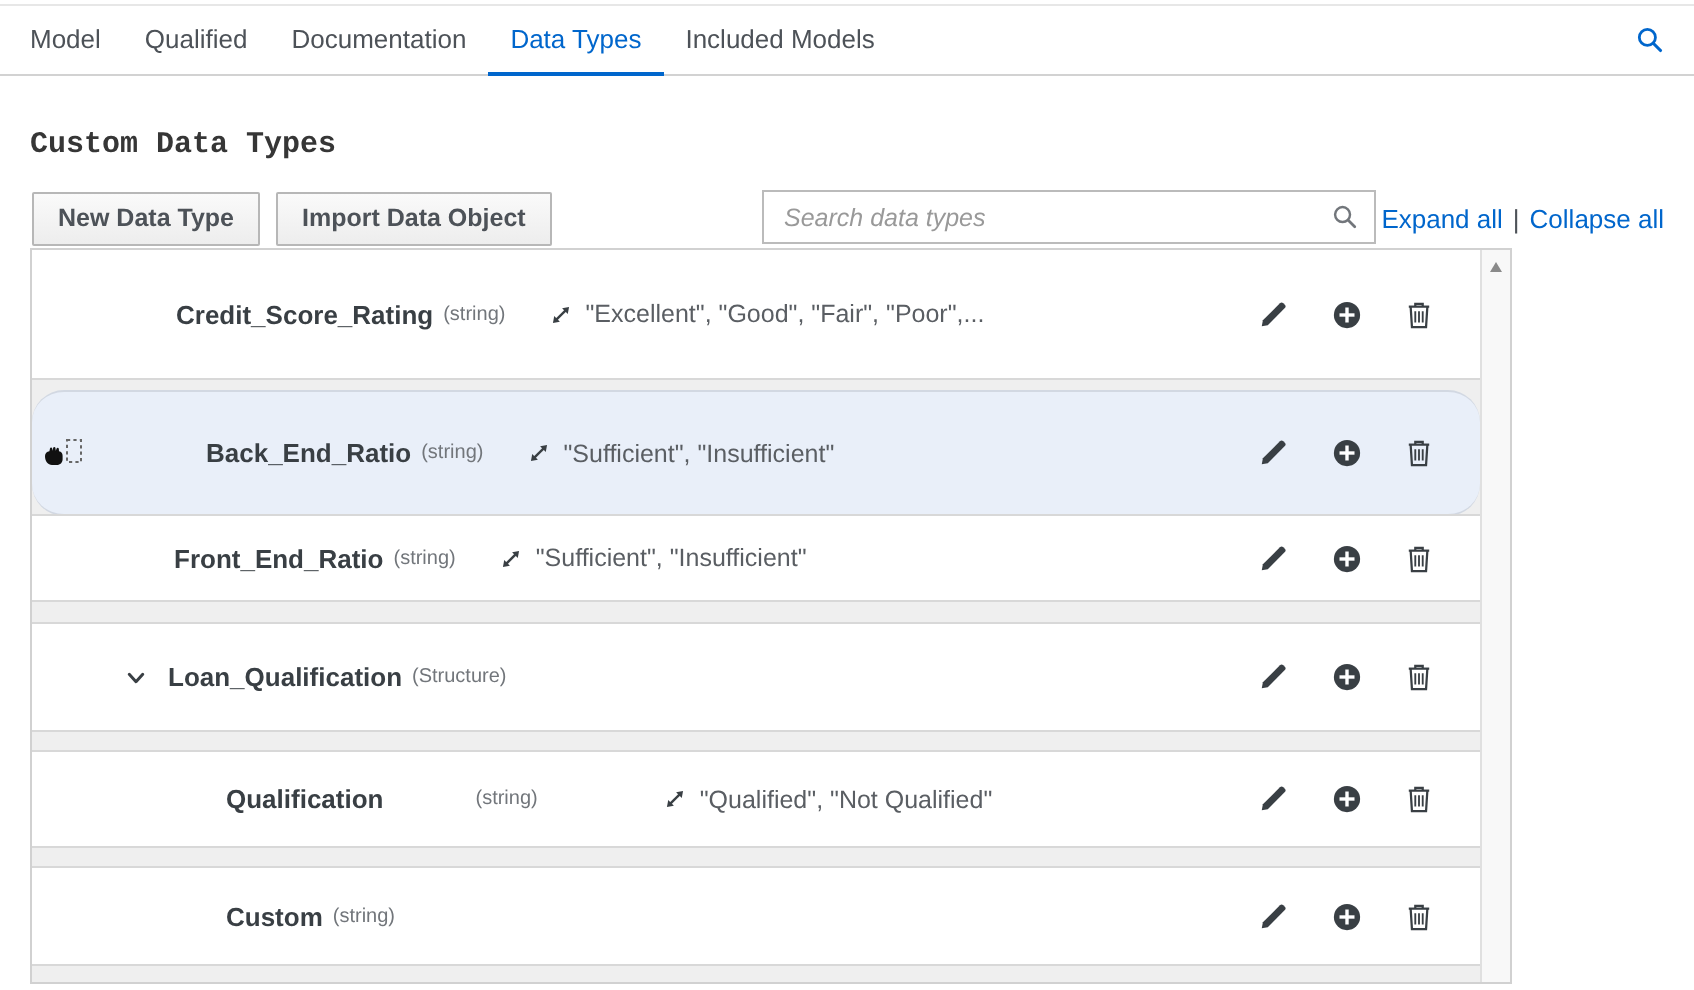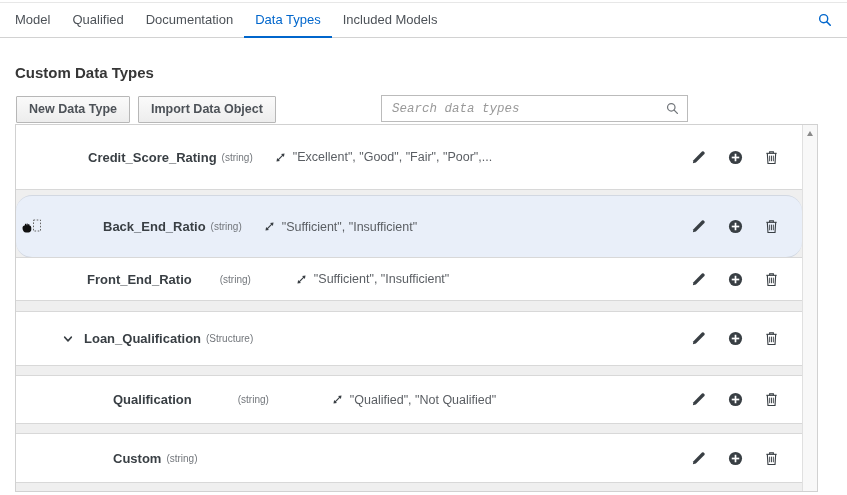--- a/index.html
+++ b/index.html
@@ -16,60 +16,60 @@
     padding:0 15px;box-sizing:border-box;background:#fff;
   }
   .tab{
     display:flex;align-items:center;padding:0 11px;font-size:13px;color:#4d5258;
     border-bottom:2px solid transparent;margin-bottom:-1px;cursor:pointer;white-space:nowrap;
   }
   .tab:first-child{padding-left:0;}
   .tab.active{color:#0066cc;border-bottom-color:#0066cc;}
   .tabbar-search{margin-left:auto;display:flex;align-items:center;cursor:pointer;}
   
-  .page-title{position:absolute;left:15px;top:64px;font-size:15px;font-weight:bold;color:#363636;}
+  .page-title{position:absolute;left:15px;top:64px;font-size:15px;font-weight:bold;color:#363636;font-family:Liberation Mono, monospace;}
   
   .toolbar{position:absolute;left:16px;right:15px;top:95px;height:28px;display:flex;align-items:center;}
   .btn{
     height:27px;padding:0 12px;font-size:12.5px;font-weight:600;color:#4d5258;
     background:linear-gradient(to bottom,#fafafa 0%,#ededed 100%);
     border:1px solid #b7b7b7;border-radius:1px;margin-right:8px;cursor:pointer;
     font-family:"Liberation Sans",sans-serif;
   }
   .search-wrap{
     position:absolute;left:365px;top:0;width:307px;height:27px;box-sizing:border-box;
     border:1px solid #bbbbbb;background:#fff;display:flex;align-items:center;padding:0 8px;
   }
   .search-wrap input{
     flex:1;border:none;outline:none;font-size:12.5px;color:#363636;
-    font-family:Liberation Mono, monospace;background:transparent;
+    font-family:Liberation Sans, sans-serif;background:transparent;
   }
   .search-wrap input::placeholder{font-style:italic;color:#999;}
   .expand-links{margin-left:auto;font-size:13px;color:#0066cc;white-space:nowrap;}
   .expand-links a{color:#0066cc;text-decoration:none;cursor:pointer;}
   .expand-links .sep{color:#4d5258;margin:0 5px;}
   
   .list-box{
-    position:absolute;left:15px;top:124px;width:803px;height:368px;box-sizing:border-box;
+    position:absolute;left:15px;top:124px;width:741px;height:368px;box-sizing:border-box;
     border:1px solid #d1d1d1;background:#efefef;padding-right:15px;overflow:hidden;
   }
   .scrollbar{
     position:absolute;top:0;right:0;bottom:0;width:15px;background:#f8f8f8;
     border-left:1px solid #e0e0e0;box-sizing:border-box;cursor:pointer;
   }
   .scroll-up{width:0;height:0;border-left:3.5px solid transparent;border-right:3.5px solid transparent;
     border-bottom:5px solid #8a8a8a;margin:6px auto 0 auto;}
   
   .row{
     position:relative;background:#fff;display:flex;align-items:center;box-sizing:border-box;
     border-top:1px solid #d8d8d8;border-bottom:1px solid #d8d8d8;cursor:pointer;
   }
   .row.r1{height:65px;border-top:none;margin-bottom:5px;padding-left:72px;}
   .row.r2{height:63px;background:#e9eff9;border-color:#d2d8e2;padding-left:87px;border-radius:16px;}
-  .row.r3{height:44px;margin-top:-1px;padding-left:71px;gap:23px;}
+  .row.r3{height:44px;margin-top:-1px;padding-left:71px;}
   .row.r4{height:55px;margin-top:10px;padding-left:46px;}
   .row.r5{height:49px;margin-top:9px;padding-left:97px;gap:41px;}
   .row.r6{height:50px;margin-top:9px;padding-left:97px;}
   .drag-cursor{position:absolute;left:5px;top:50%;transform:translateY(-50%);}
   .chevron{display:flex;align-items:center;margin-right:10px;cursor:pointer;}
   .dt-name{font-size:13px;font-weight:bold;color:#393f44;white-space:nowrap;}
   .dt-kind{font-size:10px;color:#72767b;margin-left:5px;white-space:nowrap;}
   .constraint{display:flex;align-items:center;margin-left:22px;white-space:nowrap;}
   .constraint .c-icon{display:flex;align-items:center;margin-right:7px;}
   .constraint .c-text{font-size:12.5px;color:#5a5e63;}
@@ -103,20 +103,23 @@
   <button class="btn">Import Data Object</button>
   <div class="search-wrap">
     <input type="text" placeholder="Search data types" style="">
     <span>
       <svg width="13" height="13" viewBox="0 0 16 16">
         <circle cx="6.5" cy="6.5" r="4.6" fill="none" stroke="#72767b" stroke-width="1.5"></circle>
         <line x1="10" y1="10" x2="14" y2="14" stroke="#72767b" stroke-width="1.7" stroke-linecap="round"></line>
       </svg>
     </span>
   </div>
+  <div class="expand-links">
+    <a>Expand all</a><span class="sep">|</span><a>Collapse all</a>
+  </div>
 </div>
 
 <div class="list-box">
 
   <div class="row r1">
     <span class="dt-name">Credit_Score_Rating</span>
     <span class="dt-kind">(string)</span>
     <span class="constraint">
       <span class="c-icon">
         <svg width="11" height="11" viewBox="0 0 12 12">

